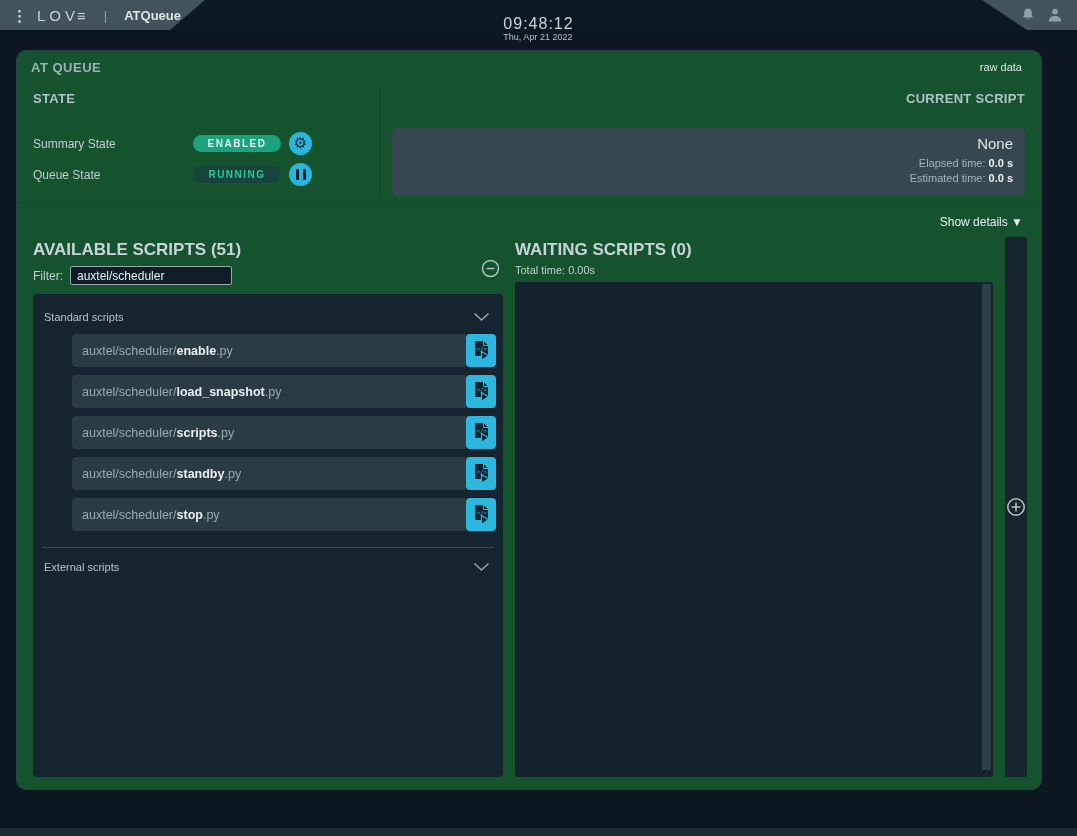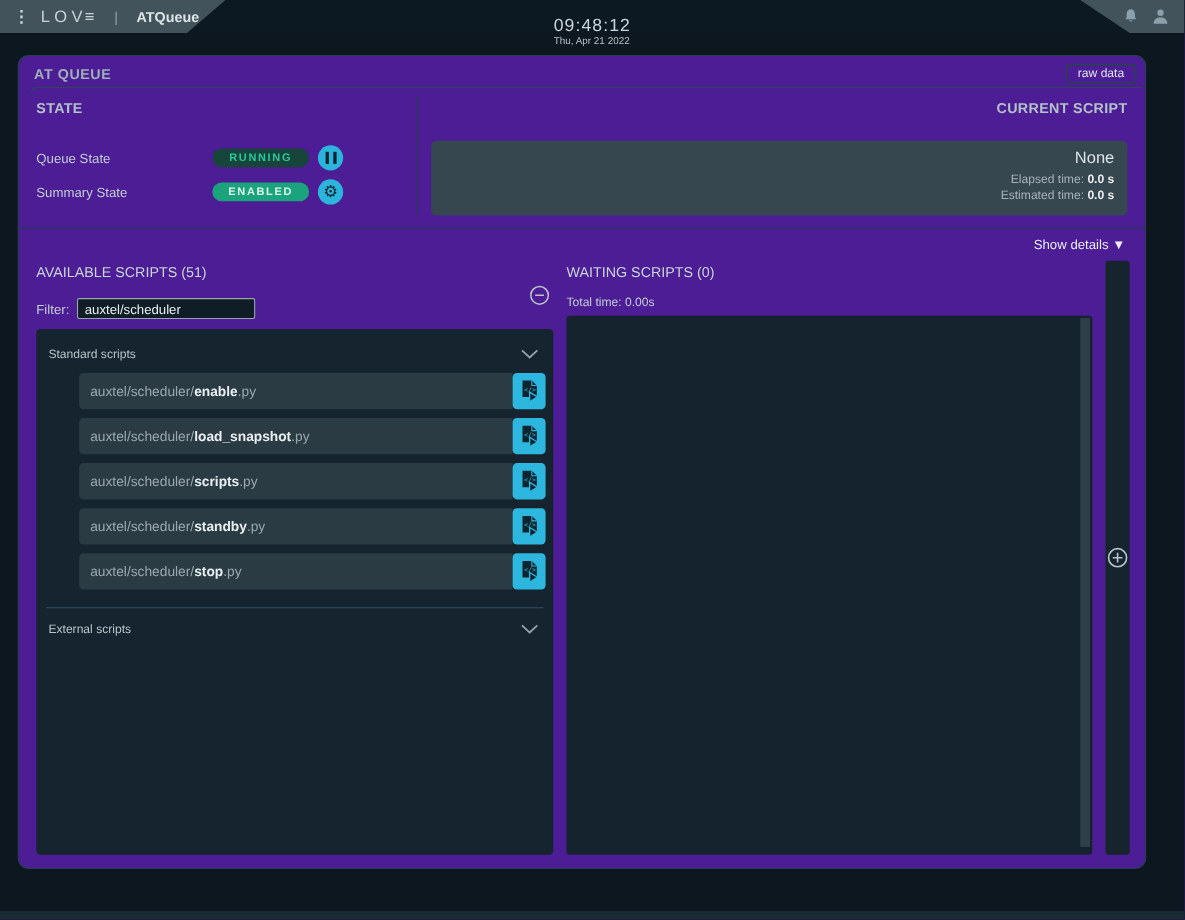--- a/index.html
+++ b/index.html
@@ -26,21 +26,21 @@
   .tb-date { font-size:9px; color:#b6c2c8; line-height:10px; }
   .tb-right {
     position:absolute; right:0; top:0; height:30px; width:95px; background:#42535b;
     clip-path:polygon(0 0,100% 0,100% 100%,45px 100%);
     display:flex; align-items:center; justify-content:flex-end; gap:11px; padding-right:14px;
   }
   .tb-icon { display:flex; cursor:pointer; }
   
   .card {
     position:absolute; left:16px; top:50px; width:1026px; height:740px;
-    background:#4c1d95; border:1px solid #25404c; border-radius:10px;
+    background:#14532d; border:1px solid #25404c; border-radius:10px;
     display:flex; flex-direction:column;
   }
   .card-head { display:flex; justify-content:space-between; align-items:center; padding:7px 8px 3px 14px; }
   .card-title { font-size:13px; font-weight:bold; color:#9eb1b9; letter-spacing:.5px; }
   .raw-btn {
     font-size:11px; color:#dde5e8; background:transparent; border:1px solid #14532d;
     border-radius:4px; padding:2px 10px; cursor:pointer; font-family:"Liberation Sans",sans-serif;
   }
   .head-rule { height:6px; border-top:1px solid #2a4955; border-left:1px solid #2a4955; border-top-left-radius:8px; margin:0 2px 0 11px; }
   
@@ -65,21 +65,21 @@
   .current-block { flex:1; padding-left:12px;text-align:right; }
   .cs-box { background:#36474f; border-radius:5px; padding:7px 12px 10px; margin-top:1px; min-height:64px; }
   .cs-name { font-size:15px; color:#dde4e7; margin-bottom:4px; }
   .cs-line { font-size:11px; color:#a6b4ba; line-height:15px; }
   .cs-line b { color:#eef3f5; }
   .mid-rule { border-top:1px solid #223e4a; margin-top:11px; }
   .show-details { text-align:right; font-size:12px; color:#e8eef2; padding:7px 18px 0; cursor:pointer; }
   
   .columns { flex:1; display:flex; padding:8px 14px 12px 16px; gap:12px; min-height:0; }
   .left-col { width:470px; display:flex; flex-direction:column; position:relative; }
-  .col-title { font-size:13px; font-weight:normal; color:#c9d4d9; margin:3px 0 16px; }
+  .col-title { font-size:17px; font-weight:bold; color:#c9d4d9; margin:3px 0 6px; }
   .filter-row { display:flex; align-items:center; gap:7px; margin-bottom:9px; }
   .filter-label { font-size:12px; color:#c2ced3; }
   .filter-input {
     width:162px; height:19px; background:#0e1d26; border:1px solid #97a6ad; border-radius:2px;
     color:#e9eff1; font-size:12px; padding:1px 6px; font-family:"Liberation Sans",sans-serif;
   }
   .collapse-btn { position:absolute; right:3px; top:22px; background:none; border:none; cursor:pointer; display:flex; }
   .scripts-panel { flex:1; background:#15242e; border-radius:4px; padding:4px 7px; overflow:hidden; }
   .group-head { display:flex; justify-content:space-between; align-items:center; padding:13px 6px 11px 4px; cursor:pointer; }
   .group-label { font-size:11px; color:#b6c3c9; }
@@ -136,31 +136,31 @@
   <div class="card-head">
     <span class="card-title">AT QUEUE</span>
     <button class="raw-btn">raw data</button>
   </div>
   <div class="head-rule"></div>
 
   <section class="top-section">
     <div class="state-block">
       <h3 class="sec-title">STATE</h3>
       <div class="state-row">
+        <span class="state-label">Summary State</span>
+        <span class="badge badge-enabled">ENABLED</span>
+        <button class="circle-btn">
+          <span class="gear-glyph">⚙</span>
+        </button>
+      </div>
+      <div class="state-row">
         <span class="state-label">Queue State</span>
         <span class="badge badge-running">RUNNING</span>
         <button class="circle-btn">
           <span class="pause-glyph"></span>
-        </button>
-      </div>
-      <div class="state-row">
-        <span class="state-label">Summary State</span>
-        <span class="badge badge-enabled">ENABLED</span>
-        <button class="circle-btn">
-          <span class="gear-glyph">⚙</span>
         </button>
       </div>
     </div>
     <div class="v-div"></div>
     <div class="current-block">
       <h3 class="sec-title">CURRENT SCRIPT</h3>
       <div class="cs-box">
         <div class="cs-name">None</div>
         <div class="cs-line"><span>Elapsed time: </span><b>0.0 s</b></div>
         <div class="cs-line"><span>Estimated time: </span><b>0.0 s</b></div>

